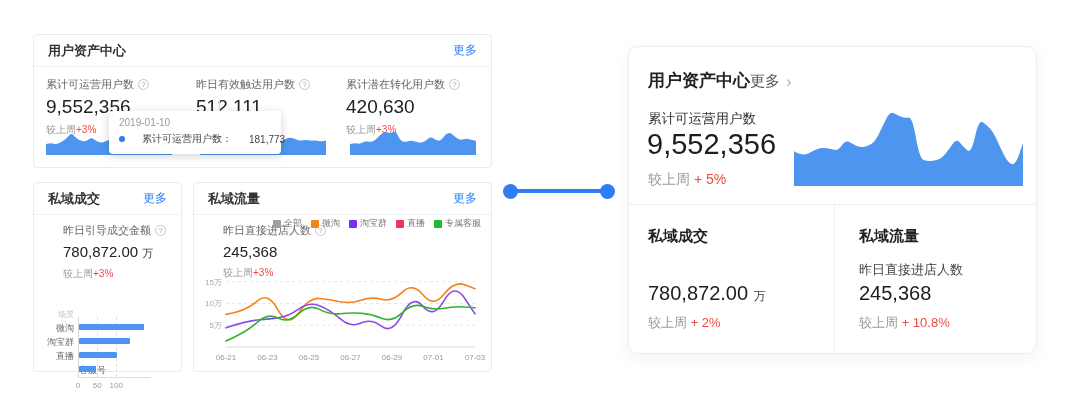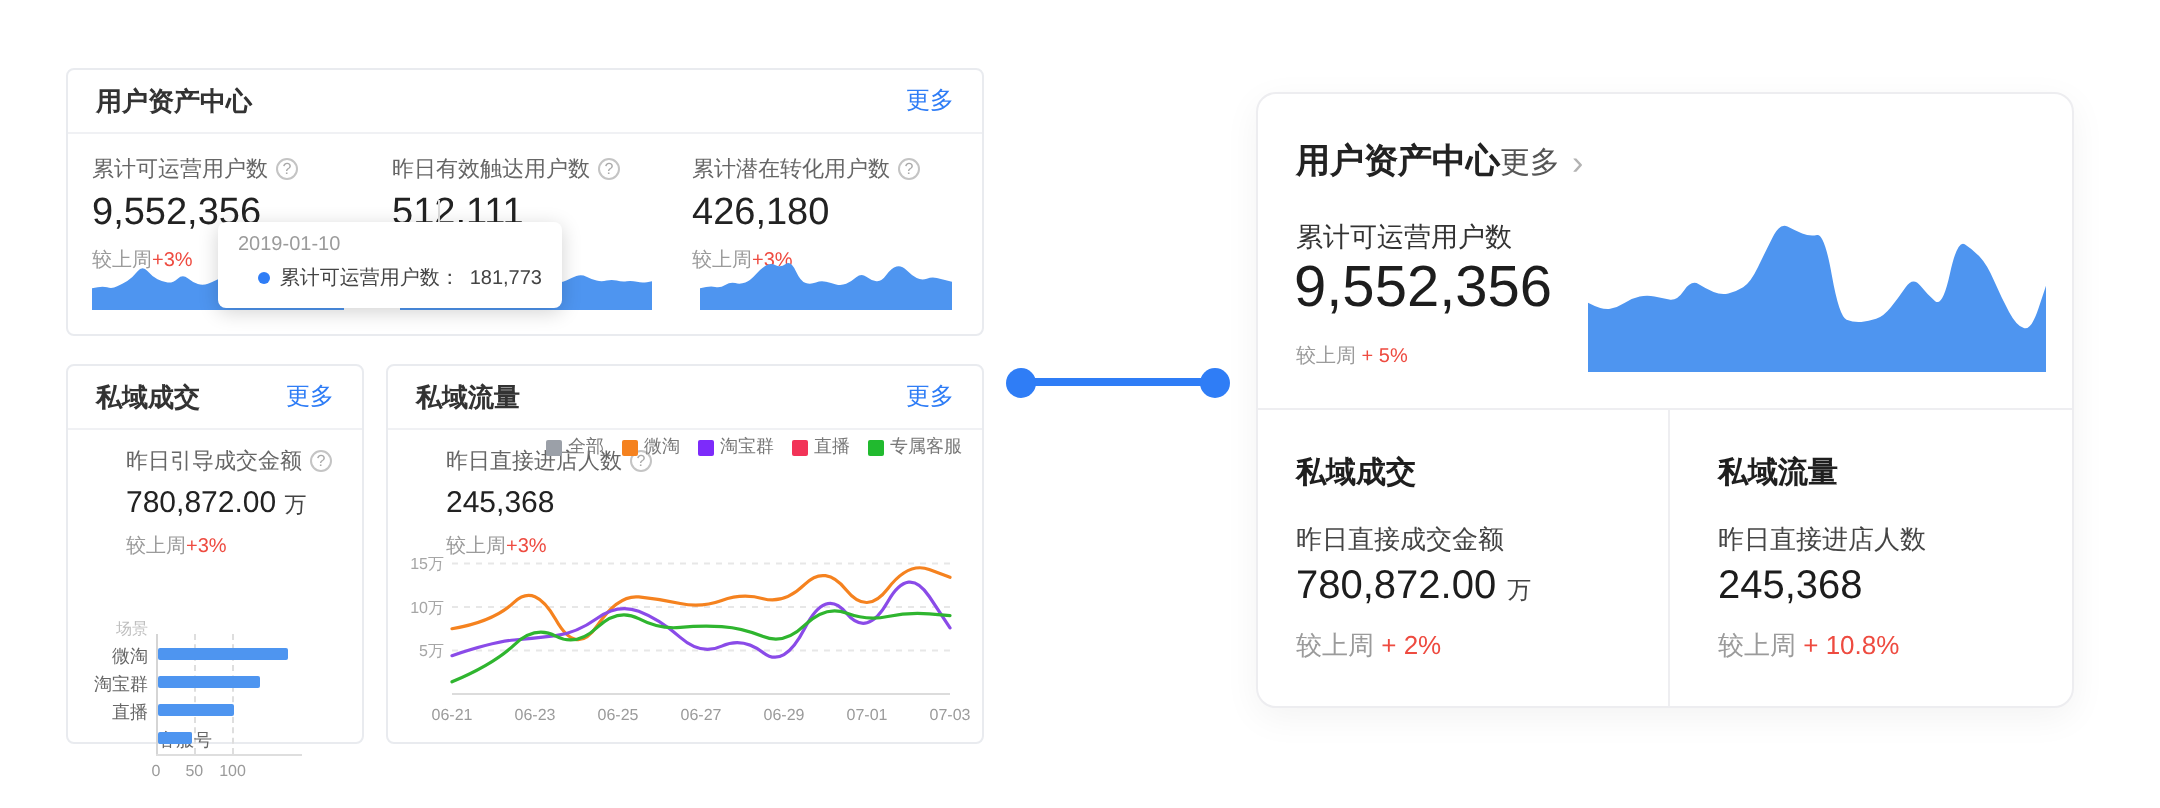--- a/index.html
+++ b/index.html
@@ -25,21 +25,21 @@
   .red{color:var(--red);}
   .spark{position:absolute;top:88px;width:126px;height:32px;}
   #spark1{left:12px}#spark2{left:166px}#spark3{left:316px}
   
   #crosshair{position:absolute;left:219px;top:100px;width:1px;height:52px;background:#ddd;z-index:1;}
   #hovdot{position:absolute;left:215px;top:138px;width:7px;height:7px;border-radius:50%;
           background:#fff;border:2px solid var(--blue);box-sizing:border-box;z-index:2;}
   #tooltip{position:absolute;left:109px;top:111px;width:172px;z-index:6;background:#fff;border-radius:4px;
            box-shadow:0 2px 10px rgba(0,0,0,.18);padding:6px 10px 8px;font-size:10px;box-sizing:border-box;}
   .tt-date{color:var(--text-gray);}
-  .tt-row{margin-top:4px;color:#444;display:flex;align-items:center;gap:5px;white-space:nowrap;justify-content:flex-end;}
+  .tt-row{margin-top:4px;color:#444;display:flex;align-items:center;gap:17px;white-space:nowrap;}
   .tt-dot{width:6px;height:6px;border-radius:50%;background:var(--link);flex:none;}
   
   .sm-metric{position:absolute;left:29px;top:40px;}
   .sm-value{font-size:15px;color:#222;margin-top:5px;}
   .sm-unit{font-size:11px;color:#444;}
   .sm-delta{font-size:10px;color:var(--text-gray);margin-top:6px;}
   #barchart{position:absolute;left:10px;top:94px;width:131px;height:82px;}
   .legend{position:absolute;right:10px;top:34px;display:flex;gap:9px;}
   .lg{display:flex;align-items:center;gap:3px;font-size:9px;color:#777;cursor:pointer;}
   .sq{width:8px;height:8px;border-radius:1px;flex:none;}
@@ -49,21 +49,21 @@
   .conn-dot{position:absolute;width:15px;height:15px;border-radius:50%;background:var(--link);top:184px;}
   #conn-dot-l{left:503px;} #conn-dot-r{left:600px;}
   
   .rhead{position:absolute;left:19px;right:22px;top:22px;display:flex;align-items:baseline;}
   .rtitle{font-size:17px;font-weight:bold;color:#222;}
   .rsub{font-size:13px;color:#9d9d9d;margin-left:25px;flex:1;}
   .rmore{font-size:15px;color:#555;cursor:pointer;display:flex;align-items:center;gap:6px;}
   .rchev{color:#b3b3b3;font-size:17px;line-height:1;}
   .rlabel{position:absolute;left:19px;top:63px;font-size:13.5px;color:#333;}
   .rvalue{position:absolute;left:18px;top:81px;font-size:29px;color:#1d1d1d;}
-  .rdelta{position:absolute;left:19px;top:124px;font-size:10px;color:var(--text-gray);}
+  .rdelta{position:absolute;left:19px;top:124px;font-size:14px;color:var(--text-gray);}
   #rarea{position:absolute;left:165px;top:62px;width:229px;height:77px;}
   .rdiv-h{position:absolute;left:0;right:0;top:157px;border-top:1px solid #eeeef1;}
   .rdiv-v{position:absolute;left:205px;top:157px;bottom:0;border-left:1px solid #eeeef1;}
   .rcol{position:absolute;top:157px;bottom:0;}
   #rcol1{left:19px;width:180px;} #rcol2{left:230px;width:170px;}
   .rcol-title{position:absolute;top:23px;font-size:15px;font-weight:bold;color:#1f1f1f;}
   .rcol-label{position:absolute;top:57px;font-size:13px;color:#444;}
   .rcol-value{position:absolute;top:78px;font-size:20px;color:#1d1d1d;}
   .rcol-unit{font-size:12px;color:#444;}
   .rcol-delta{position:absolute;top:110px;font-size:13px;color:var(--text-gray);}
@@ -96,21 +96,21 @@
       <div class="mvalue">512,111</div>
       <div class="mdelta">
         <span>较上周</span><span class="red">+3%</span>
       </div>
     </div>
     <div class="metric m3">
       <div class="mlabel">
         <span>累计潜在转化用户数</span>
         <span class="qicon">?</span>
       </div>
-      <div class="mvalue">426,180</div>
+      <div class="mvalue">420,630</div>
       <div class="mdelta">
         <span>较上周</span><span class="red">+3%</span>
       </div>
     </div>
     <div class="spark" id="spark1"><svg width="126" height="32" viewBox="0 0 126 32">
           <path d="M0,21.12 Q5.04,19.84 7.5600000000000005,20.64 Q10.08,21.44 12.6,20.160000000000004 Q15.12,18.880000000000003 17.64,17.44 Q20.16,16 22.68,12.8 Q25.200000000000003,9.600000000000001 27.72,12.48 Q30.24,15.36 32.76,16.64 Q35.28,17.919999999999998 37.8,18.24 Q40.32,18.56 42.84,16.32 Q45.36,14.080000000000002 47.88,16.160000000000004 Q50.400000000000006,18.240000000000002 52.92,19.04 Q55.44,19.84 57.959999999999994,18.88 Q60.48,17.919999999999998 63,16.64 Q65.52,15.36 68.03999999999999,16.32 Q70.56,17.28 73.08,15.040000000000001 Q75.6,12.8 78.12,11.840000000000002 Q80.64,10.880000000000003 83.16,13.280000000000001 Q85.68,15.68 88.2,16.96 Q90.72,18.240000000000002 93.24000000000001,17.44 Q95.76,16.64 98.28,15.84 Q100.80000000000001,15.04 103.32,16.479999999999997 Q105.83999999999999,17.919999999999998 108.35999999999999,16.64 Q110.88,15.36 113.4,16 Q115.92,16.64 118.44,17.44 Q120.96,18.240000000000002 123.47999999999999,17.92 L126,17.6 L126,32 L0,32 Z" fill="#4E95F0"></path>
         </svg></div>
     <div class="spark" id="spark2"><svg width="126" height="32" viewBox="0 0 126 32">
           <path d="M0,21.759999999999998 Q5.04,20.8 7.5600000000000005,20 Q10.08,19.2 12.6,18.56 Q15.12,17.919999999999998 17.64,16.96 Q20.16,16 22.68,15.040000000000001 Q25.200000000000003,14.080000000000002 27.72,12.8 Q30.24,11.52 32.76,9.28 Q35.28,7.039999999999999 37.8,5.76 Q40.32,4.48 42.84,8 Q45.36,11.52 47.88,14.08 Q50.400000000000006,16.64 52.92,15.360000000000001 Q55.44,14.080000000000002 57.959999999999994,13.440000000000001 Q60.48,12.8 63,14.72 Q65.52,16.64 68.03999999999999,15.68 Q70.56,14.719999999999999 73.08,16 Q75.6,17.28 78.12,17.92 Q80.64,18.56 83.16,17.28 Q85.68,16 88.2,15.040000000000001 Q90.72,14.080000000000002 93.24000000000001,15.360000000000001 Q95.76,16.64 98.28,17.28 Q100.80000000000001,17.919999999999998 103.32,17.28 Q105.83999999999999,16.64 108.35999999999999,17.28 Q110.88,17.919999999999998 113.4,17.6 Q115.92,17.28 118.44,17.92 Q120.96,18.56 123.47999999999999,18.08 L126,17.6 L126,32 L0,32 Z" fill="#4E95F0"></path>
         </svg></div>
@@ -245,21 +245,20 @@
       <span>较上周</span>
       <span class="red">+ 5%</span>
     </div>
     <div id="rarea"><svg width="229" height="77" viewBox="0 0 229 77">
           <path d="M0,42.35 Q7.387096774193548,46.2 11.080645161290322,45.43000000000001 Q14.774193548387096,44.660000000000004 18.467741935483872,42.35 Q22.161290322580644,40.04 25.854838709677416,39.269999999999996 Q29.548387096774192,38.5 33.24193548387097,39.269999999999996 Q36.935483870967744,40.04 40.62903225806451,40.81 Q44.32258064516129,41.58 48.016129032258064,36.19 Q51.70967741935484,30.800000000000004 55.403225806451616,33.11 Q59.096774193548384,35.419999999999995 62.79032258064516,36.959999999999994 Q66.48387096774194,38.5 70.17741935483872,37.730000000000004 Q73.87096774193549,36.96 77.56451612903226,34.650000000000006 Q81.25806451612904,32.34 84.95161290322581,24.64 Q88.64516129032258,16.939999999999998 92.33870967741936,9.625 Q96.03225806451613,2.3100000000000023 99.7258064516129,4.234999999999999 Q103.41935483870968,6.159999999999997 107.11290322580646,7.699999999999996 Q110.80645161290323,9.239999999999995 114.5,8.469999999999999 Q118.19354838709677,7.700000000000003 121.88709677419354,28.490000000000002 Q125.5806451612903,49.28 129.27419354838707,50.82 Q132.96774193548387,52.36 136.66129032258064,51.975 Q140.3548387096774,51.59 144.0483870967742,50.435 Q147.74193548387098,49.28 151.43548387096774,44.66 Q155.1290322580645,40.04 158.82258064516128,34.65 Q162.51612903225808,29.259999999999998 166.20967741935485,33.879999999999995 Q169.90322580645162,38.5 173.59677419354838,41.58 Q177.29032258064515,44.660000000000004 180.98387096774192,27.720000000000002 Q184.6774193548387,10.780000000000001 188.3709677419355,13.09 Q192.06451612903226,15.399999999999999 195.75806451612902,19.25 Q199.4516129032258,23.1 203.14516129032256,31.57 Q206.83870967741936,40.04 210.53225806451613,46.97 Q214.2258064516129,53.900000000000006 217.9193548387097,55.055 Q221.61290322580646,56.209999999999994 225.30645161290323,45.044999999999995 L229,33.879999999999995 L229,77 L0,77 Z" fill="#4E95F0"></path>
         </svg></div>
     <div class="rdiv-h"></div>
     <div class="rdiv-v"></div>
     <div class="rcol" id="rcol1">
       <div class="rcol-title">私域成交</div>
-      <div class="rcol-label">昨日直接成交金额</div>
       <div class="rcol-value">
         <span>780,872.00</span>
         <span class="rcol-unit">万</span>
       </div>
       <div class="rcol-delta">
         <span>较上周</span>
         <span class="red">+ 2%</span>
       </div>
     </div>
     <div class="rcol" id="rcol2">

